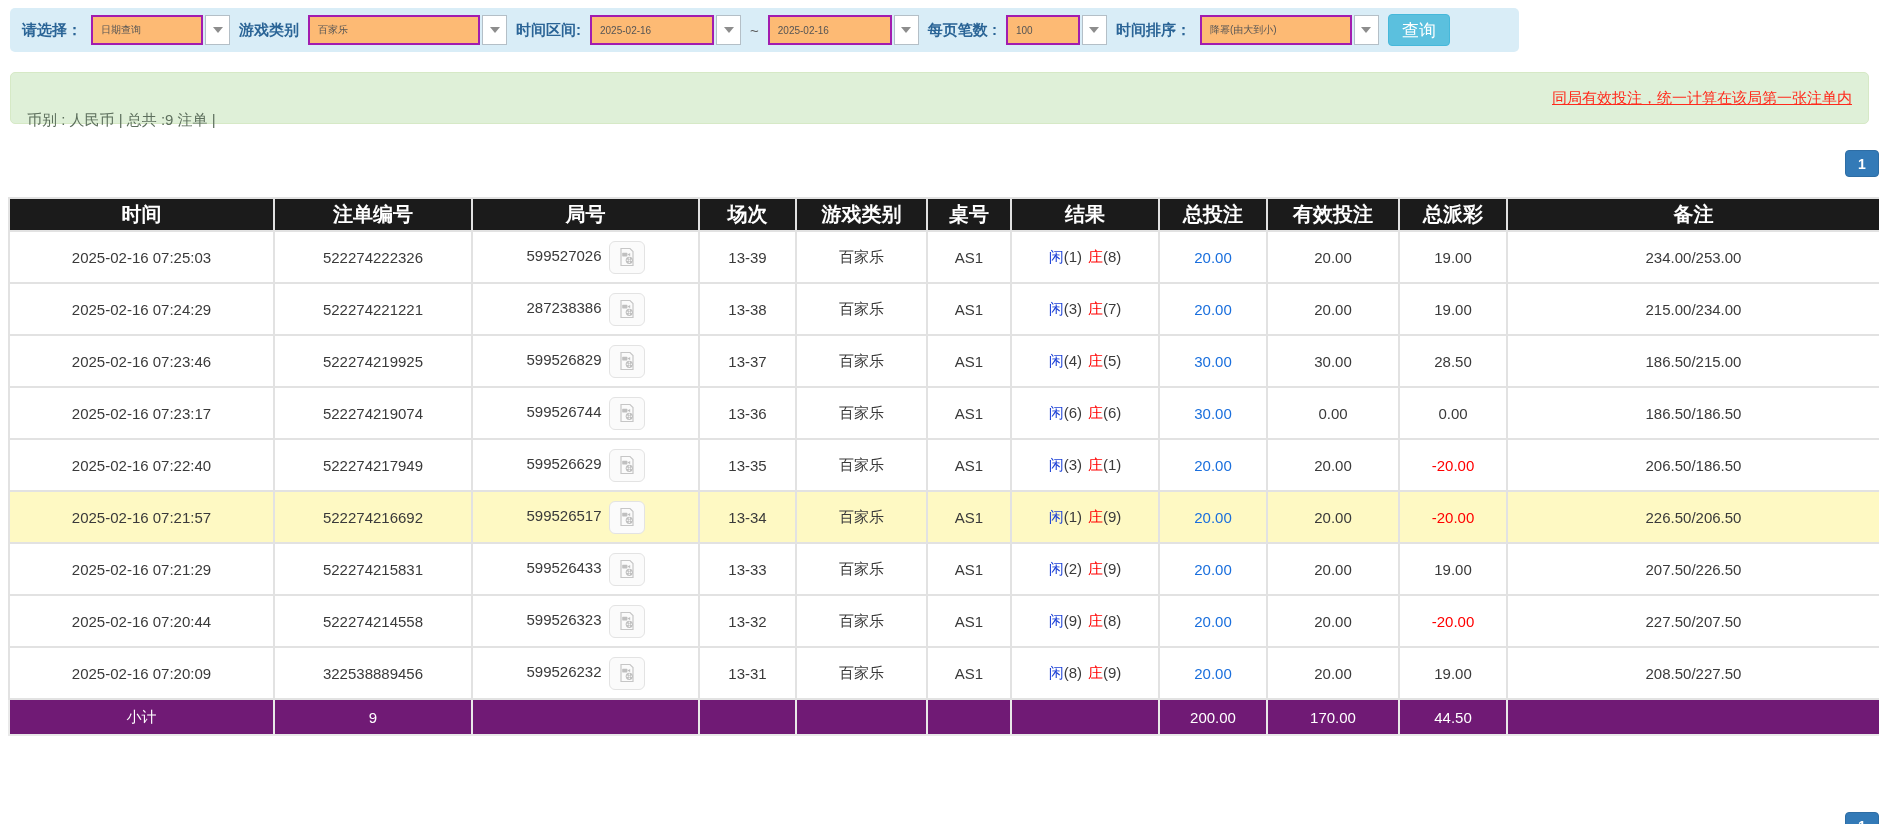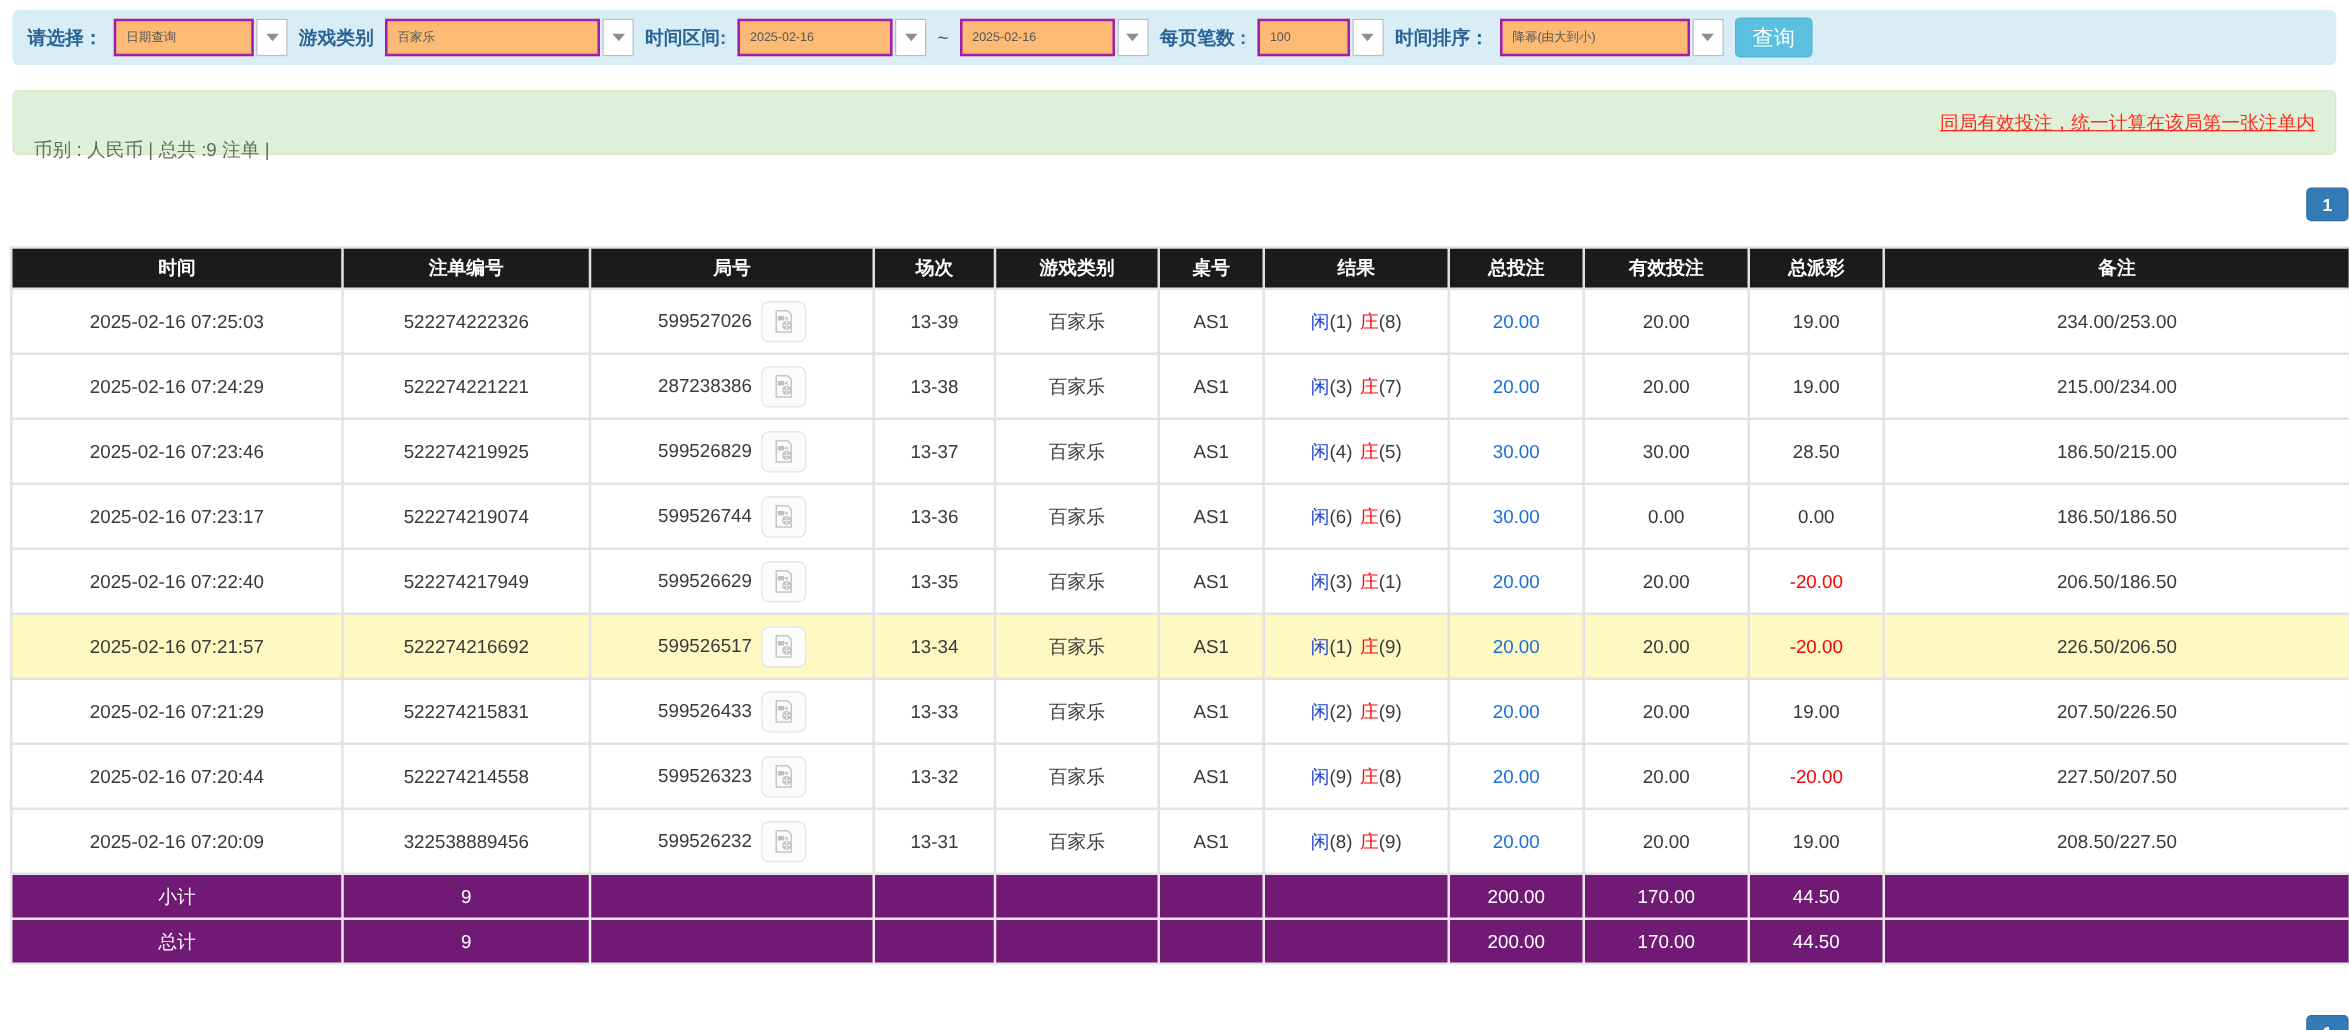--- a/index.html
+++ b/index.html
@@ -1,20 +1,20 @@
 <!DOCTYPE html>
 <html><head>
 <meta charset="utf-8">
 <style>
   * { margin:0; padding:0; box-sizing:border-box; }
   html,body { width:1879px; height:824px; overflow:hidden; background:#fff;
     font-family:"Liberation Sans","DejaVu Sans",sans-serif; position:relative; }
 
   
-  .toolbar { position:absolute; left:10px; top:8px; width:1859px; height:44px;
+  .toolbar { position:absolute; left:10px; top:8px; width:1509px; height:44px;
     background:#d9edf7; border-radius:5px; display:flex; align-items:center;
     padding:0 12px; gap:9px; }
   .tb-label { color:#2a6496; font-weight:bold; font-size:15px; white-space:nowrap; }
   .combo { display:inline-flex; align-items:stretch; height:30px; }
   .combo input { height:30px; border:2px solid #a21caf; background:#fdba74; color:#555;
     font-size:10px; padding:0 8px; font-family:inherit; outline:none; }
   .arrow-btn { width:25px; margin-left:2px; border:1px solid #b4bfc7; background:#fff;
     display:flex; align-items:center; justify-content:center; cursor:pointer; }
   .caret { width:0; height:0; border-left:5px solid transparent;
     border-right:5px solid transparent; border-top:6px solid #8d8d8d; }
@@ -32,21 +32,21 @@
   
   .pager-top    { position:absolute; top:150px; right:0; }
   .pager-bottom { position:absolute; top:812px; right:0; }
   .page-btn { min-width:34px; height:27px; background:#337ab7; border:1px solid #2e6da4;
     border-radius:4px; color:#fff; font-size:14px; font-weight:bold; cursor:pointer;
     font-family:inherit; }
 
   
   table.bets { position:absolute; left:8px; top:197px; width:1871px;
     border-collapse:collapse; table-layout:fixed; }
-  table.bets th { background:#1b1b1b; color:#fff; font-size:15px; font-weight:bold;
+  table.bets th { background:#1b1b1b; color:#fff; font-size:20px; font-weight:bold;
     height:33px; border:2px solid #e2e2e2; text-align:center; }
   table.bets td { background:#fff; color:#3a3a3a; font-size:15px; height:52px;
     border:2px solid #e2e2e2; text-align:center; vertical-align:middle; white-space:nowrap; }
   tr.highlight td { background:#fef9c3; }
   tr.sum-row td { background:#701a75; color:#fff; height:36px; border-color:#e9e9e9; }
   .res-player { color:#1a3fd6; }
   .res-banker { color:#ff0000; margin-left:6px; }
   .amount-link { color:#1a6fdd; text-decoration:none; cursor:pointer; }
   .payout.neg { color:#ff0000; }
   .video-btn { width:36px; height:33px; margin-left:7px; border:1px solid #e3e3e3;
@@ -415,31 +415,18 @@
       <td></td>
       <td></td>
       <td></td>
       <td></td>
       <td></td>
       <td>200.00</td>
       <td>170.00</td>
       <td>44.50</td>
       <td></td>
     </tr>
-    <tr class="sum-row">
-      <td>总计</td>
-      <td>9</td>
-      <td></td>
-      <td></td>
-      <td></td>
-      <td></td>
-      <td></td>
-      <td>200.00</td>
-      <td>170.00</td>
-      <td>44.50</td>
-      <td></td>
-    </tr>
   </tbody>
 </table>
 
 <div class="pager-bottom">
   <button class="page-btn">1</button>
 </div>
 
 </body></html>

